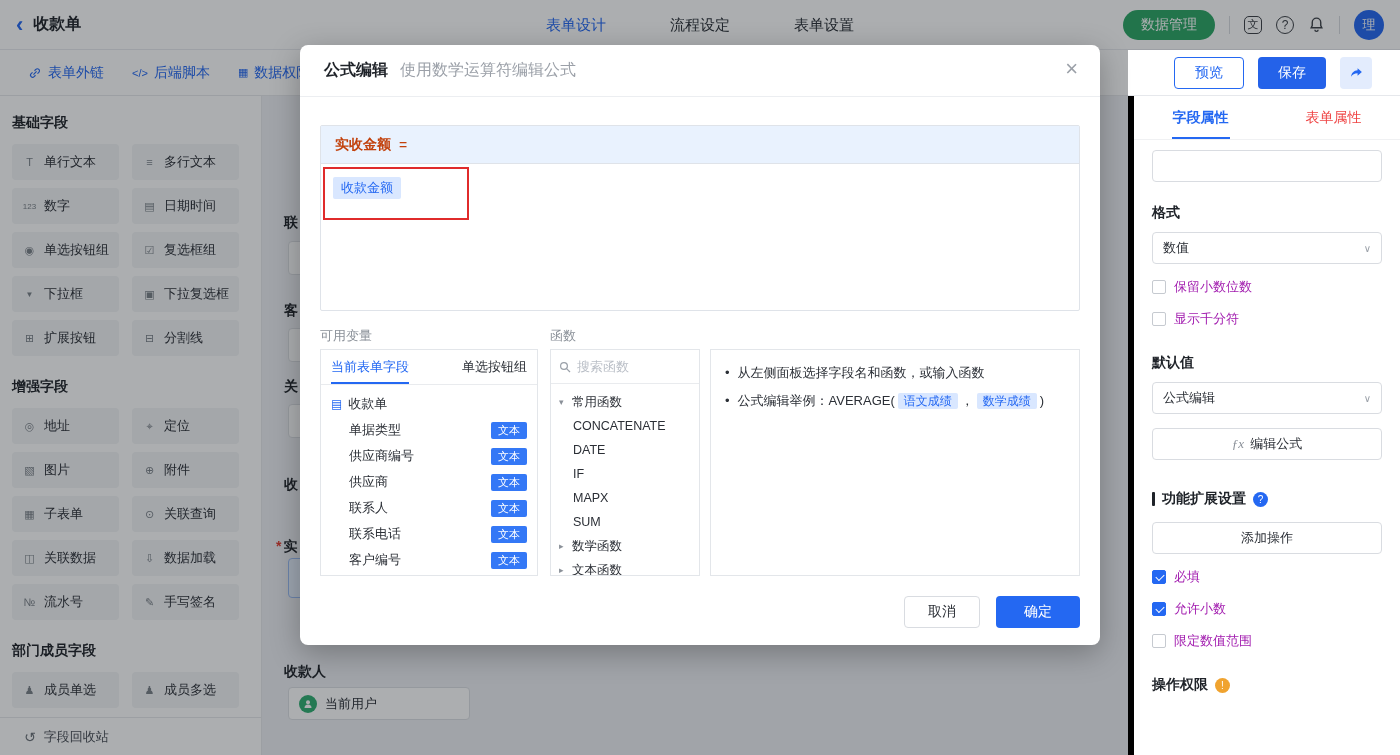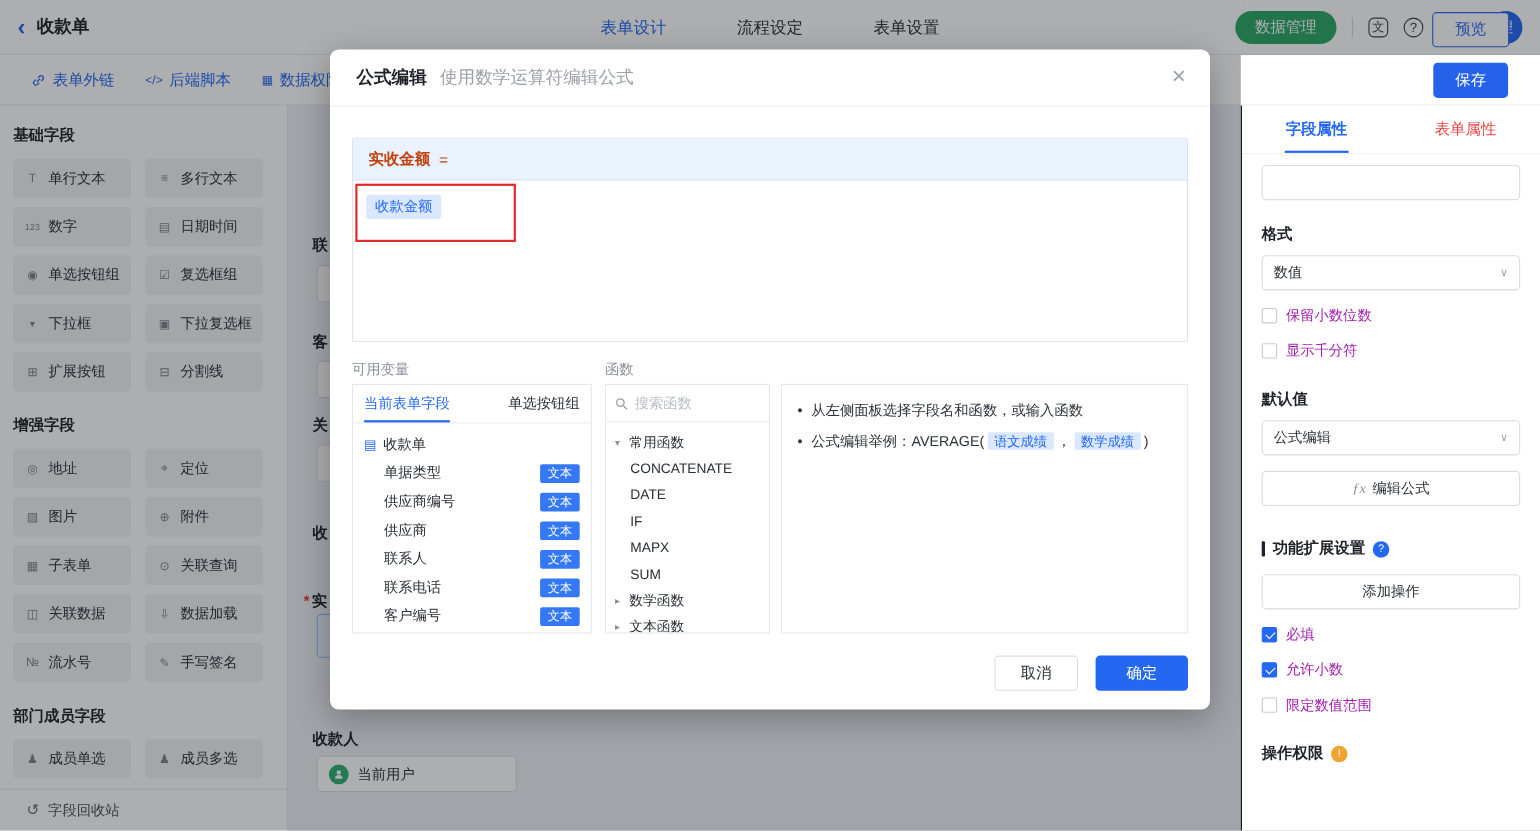--- a/index.html
+++ b/index.html
@@ -32,21 +32,21 @@
   .tb-icon.help { width:18px; height:18px; border:1.4px solid #3c4046; border-radius:50%; font-size:12px; }
   .avatar { width:30px; height:30px; border-radius:50%; background:#2468f2; color:#fff;
             display:flex; align-items:center; justify-content:center; font-size:13px; cursor:pointer; }
 
   
   .toolbar { position:absolute; left:0; top:50px; width:1400px; height:46px; background:#fff;
              border-bottom:1px solid #e6e8ec; display:flex; align-items:center; z-index:1; }
   .tool-links { display:flex; gap:28px; padding-left:28px; align-items:center; }
   .tool-link { display:flex; gap:6px; align-items:center; color:#2468f2; font-size:14px; cursor:pointer; }
   .tool-ic { font-size:11px; color:#2468f2; }
-  .tool-actions { margin-left:auto; display:flex; gap:14px; align-items:center; padding-right:28px;flex-direction:column; }
+  .tool-actions { margin-left:auto; display:flex; gap:14px; align-items:center; padding-right:28px; }
   .btn-outline { height:32px; padding:0 20px; border:1px solid #2468f2; color:#2468f2; background:#fff;
                  border-radius:4px; font-size:14px; }
   .btn-primary { height:32px; padding:0 20px; background:#2462e9; color:#fff; border:none;
                  border-radius:4px; font-size:14px; }
   .btn-share { width:32px; height:32px; border-radius:4px; background:#e3ecfd; border:none;
                display:flex; align-items:center; justify-content:center; }
 
   
   .sidebar { position:absolute; left:0; top:96px; width:262px; height:659px; background:#fff;
              border-right:1px solid #e6e8ec; z-index:1; }
@@ -68,21 +68,21 @@
   .frag-box.sel { background:#e8f1ff; border-color:#9cbdf8; height:40px; }
   .req { color:#e03a2f; margin-right:2px; }
   .payee-chip { position:absolute; left:26px; top:591px; width:182px; height:33px; background:#fff;
                 border:1px solid #dcdfe4; border-radius:4px; display:flex; align-items:center; gap:8px;
                 padding-left:10px; font-size:13px; color:#2b2f36; }
   .user-dot { width:18px; height:18px; border-radius:50%; background:#2fae71; display:flex;
               align-items:center; justify-content:center; flex:none; }
 
   
   .rightpanel { position:absolute; left:1128px; top:96px; width:272px; height:659px; background:#fff;
-                border-left:1px solid #000000; padding:0 18px; z-index:1; overflow:hidden; }
+                border-left:6px solid #000000; padding:0 18px; z-index:1; overflow:hidden; }
   .rp-tabs { display:flex; height:44px; align-items:stretch; justify-content:space-around;
              border-bottom:1px solid #f0f1f3; margin:0 -18px; }
   .rp-tab { font-size:14px; color:#ef4444; display:flex; align-items:center; position:relative; cursor:pointer; }
   .rp-tab.active { color:#2468f2; font-weight:bold; }
   .rp-tab.active::after { content:""; position:absolute; left:50%; transform:translateX(-50%); bottom:0;
                           width:58px; height:2px; background:#2468f2; }
   .rp-input { margin-top:10px; height:32px; border:1px solid #d9dce1; border-radius:4px; background:#fff; }
   .rp-label { font-size:14px; font-weight:bold; color:#1f2329; margin-top:22px; }
   .rp-select { margin-top:10px; height:32px; border:1px solid #d9dce1; border-radius:4px; display:flex;
                align-items:center; justify-content:space-between; padding:0 10px; font-size:13px;

